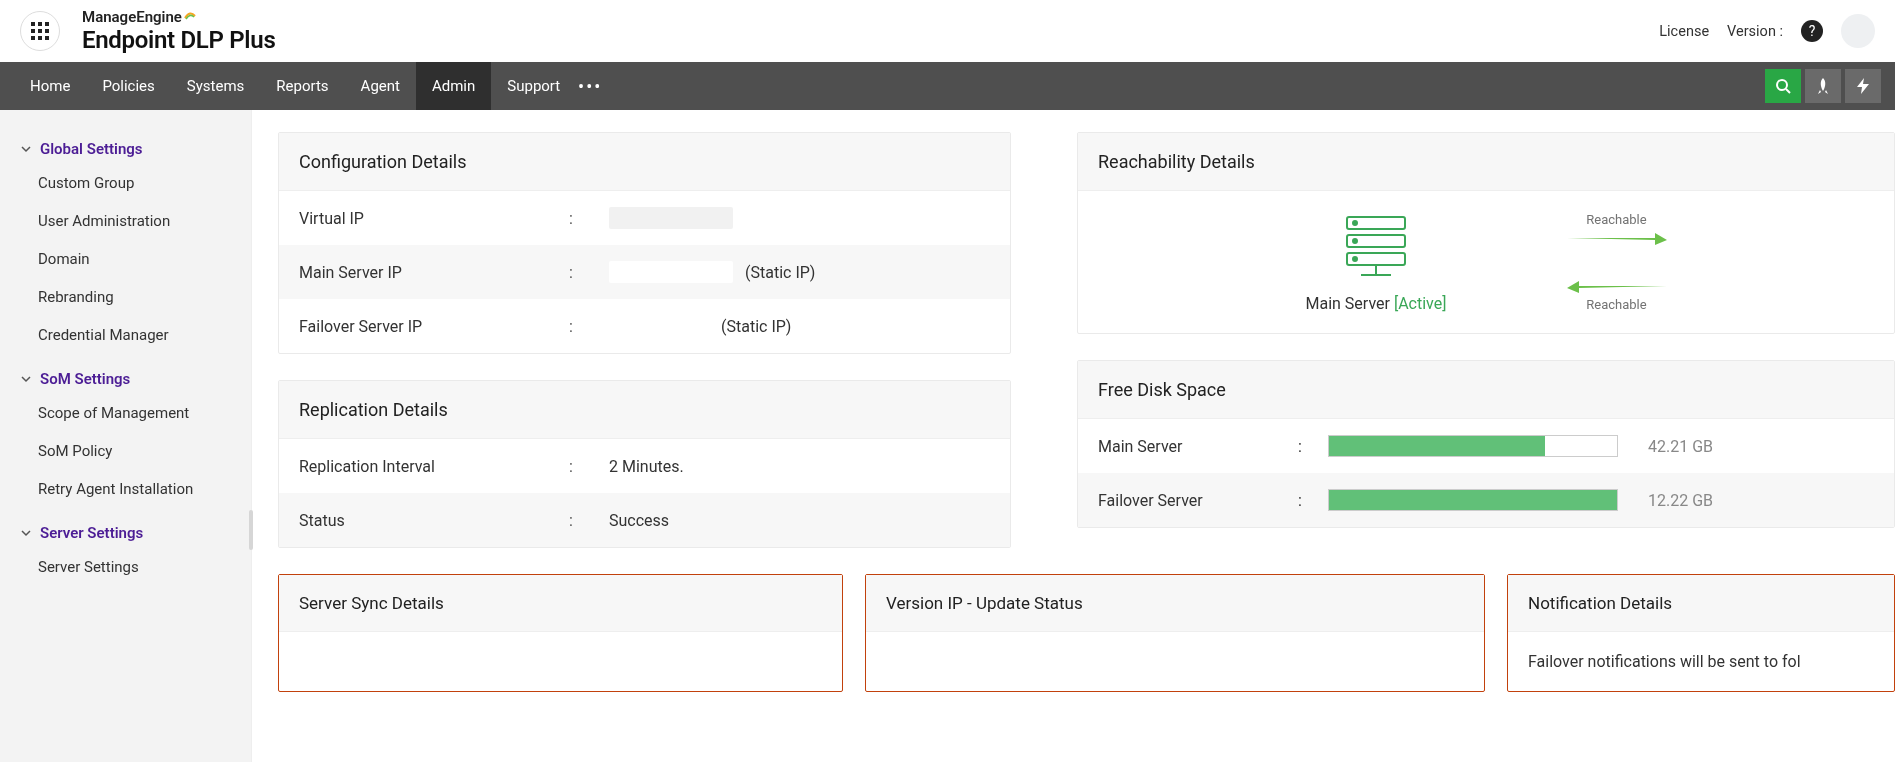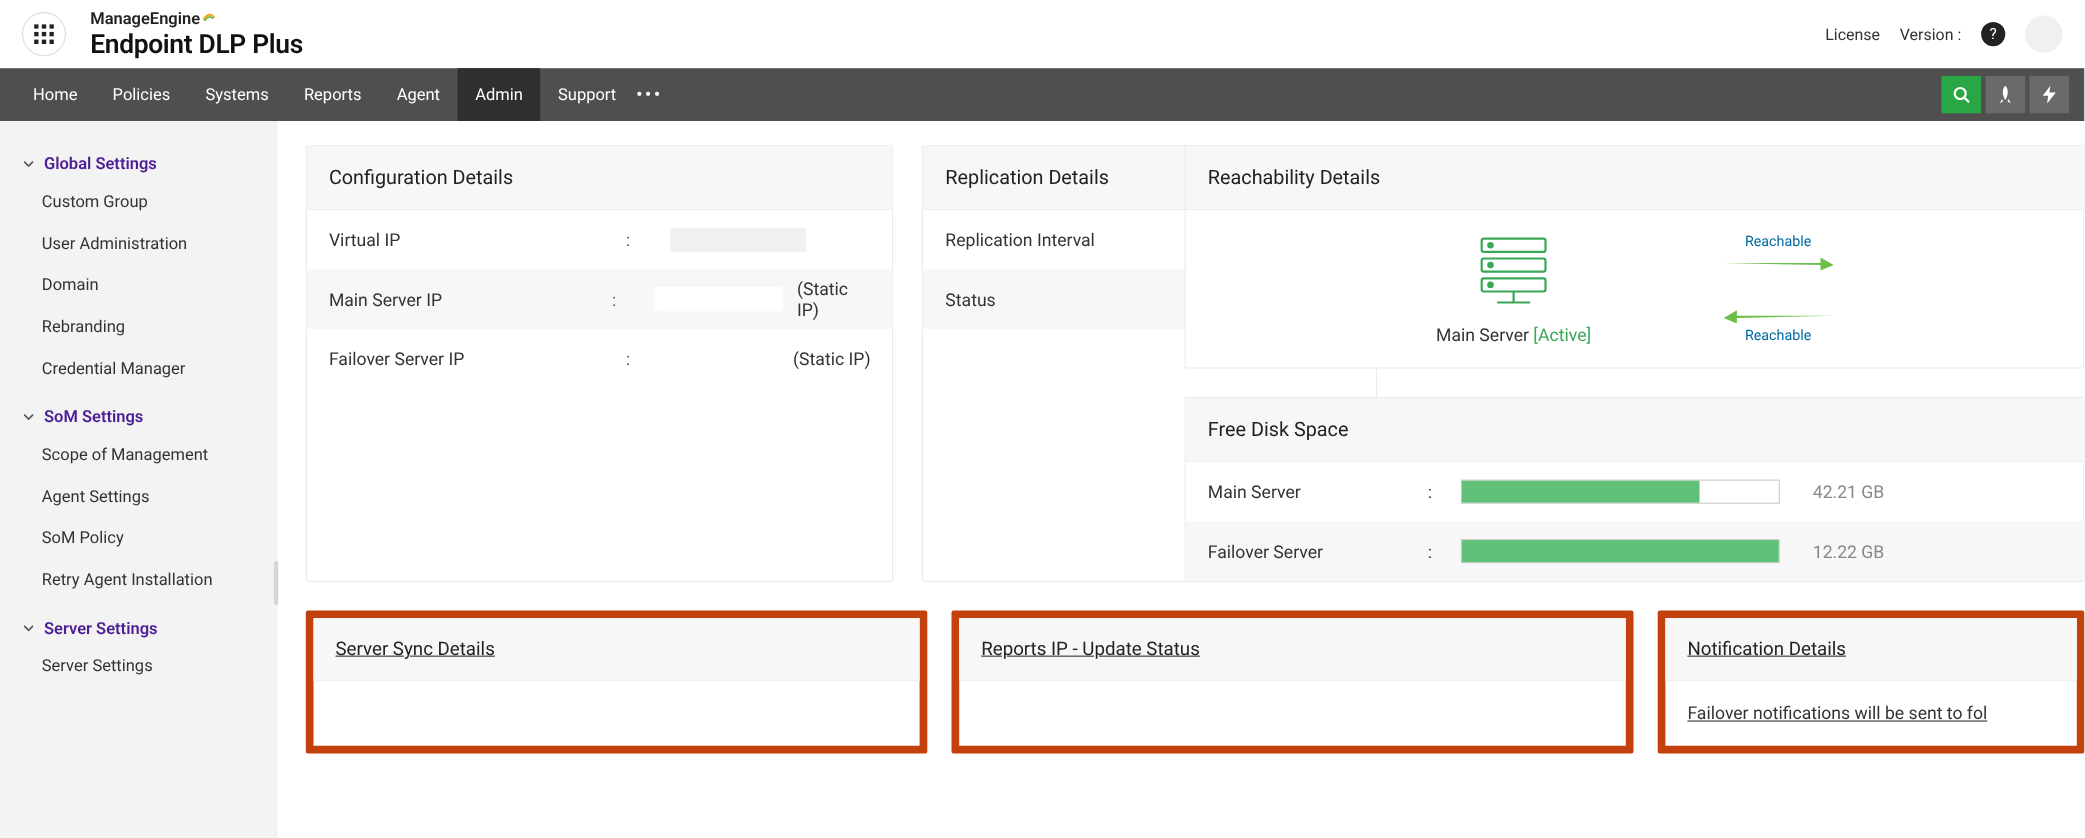--- a/index.html
+++ b/index.html
@@ -48,45 +48,45 @@
 .row { display: flex; align-items: center; height: 54px; padding: 0 20px; font-size: 16px; color: #333; }
 .row.alt { background: #f7f7f7; }
 .row .label { width: 270px; }
 .row .colon { width: 40px; text-align: left; color: #555; }
 .row .val-wrap { display: flex; align-items: center; gap: 12px; }
 .row .redact { width: 124px; height: 22px; background: #fff; filter: blur(0); border-radius: 2px; }
 .row .redact.grayish { background: #f1f1f1; }
 
 
 .upper { display: flex; gap: 22px; }
-.left-col { width: 733px; display: flex; gap: 26px; }
+.left-col { width: 733px; display: flex; flex-direction: column; gap: 26px; }
 .right-col { flex: 1; display: flex; flex-direction: column; gap: 26px; margin-left: 44px; }
 
 
 .reach-body { padding: 20px 30px 20px 30px; display: flex; align-items: center; justify-content: center; gap: 120px; }
 .server-box { display: flex; flex-direction: column; align-items: center; gap: 10px; }
 .server-icon svg { width: 70px; height: 70px; }
 .server-caption { font-size: 16px; }
 .server-caption .active { color: #3aa757; }
 .reach-arrows { display: flex; flex-direction: column; gap: 34px; align-items: center; }
 .reach-line { display: flex; flex-direction: column; align-items: center; gap: 4px; }
-.reach-line span { font-size: 13px; color: #0369a1; }
+.reach-line span { font-size: 13px; color: #737373; }
 
 
 .disk-row { display: flex; align-items: center; height: 54px; padding: 0 20px; font-size: 16px; }
 .disk-row.alt { background: #f7f7f7; }
 .disk-row .dlabel { width: 200px; }
 .disk-row .dcolon { width: 30px; }
 .disk-row .bar { width: 290px; height: 22px; border: 1px solid #ccc; background: #fff; margin-right: 30px; }
 .disk-row .bar .fill { height: 100%; background: #61c078; }
 .disk-row .dval { color: #888; font-size: 16px; }
 
 
 .bottom { display: flex; gap: 22px; margin-top: 26px; }
-.bcard { border: 7px solid #c2410c; text-decoration: underline; }
+.bcard { border: 1px solid #c2410c; }
 .bcard .card-head { font-size: 17px; }
 .bcard.b1 { width: 565px; }
 .bcard.b2 { width: 620px; }
 .bcard.b3 { flex: 1; }
 .bcard .bbody { padding: 20px; font-size: 16px; color: #333; white-space: nowrap; overflow: hidden; }
 
 </style>
 </head>
 <body>
 
@@ -174,21 +174,20 @@
           <div class="side-item">Credential Manager</div>
         </div>
         <div class="side-section">
           <div class="side-head">
             <svg class="chev" viewBox="0 0 12 12">
               <path d="M2 4 L6 8 L10 4" stroke="#555" stroke-width="1.5" fill="none"></path>
             </svg>
             <span>SoM Settings</span>
           </div>
           <div class="side-item">Scope of Management</div>
-          <div class="side-item">Agent Settings</div>
           <div class="side-item">SoM Policy</div>
           <div class="side-item">Retry Agent Installation</div>
         </div>
         <div class="side-section">
           <div class="side-head">
             <svg class="chev" viewBox="0 0 12 12">
               <path d="M2 4 L6 8 L10 4" stroke="#555" stroke-width="1.5" fill="none"></path>
             </svg>
             <span>Server Settings</span>
           </div>
@@ -315,21 +314,21 @@
           </div>
         </div>
       </div>
     </div>
 
     <div class="bottom">
       <div class="card bcard b1">
         <div class="card-head">Server Sync Details</div>
       </div>
       <div class="card bcard b2">
-        <div class="card-head">Reports IP - Update Status</div>
+        <div class="card-head">Version IP - Update Status</div>
       </div>
       <div class="card bcard b3">
         <div class="card-head">Notification Details</div>
         <div class="bbody">Failover notifications will be sent to fol</div>
       </div>
     </div>
 
   </div>
 </div>
 

